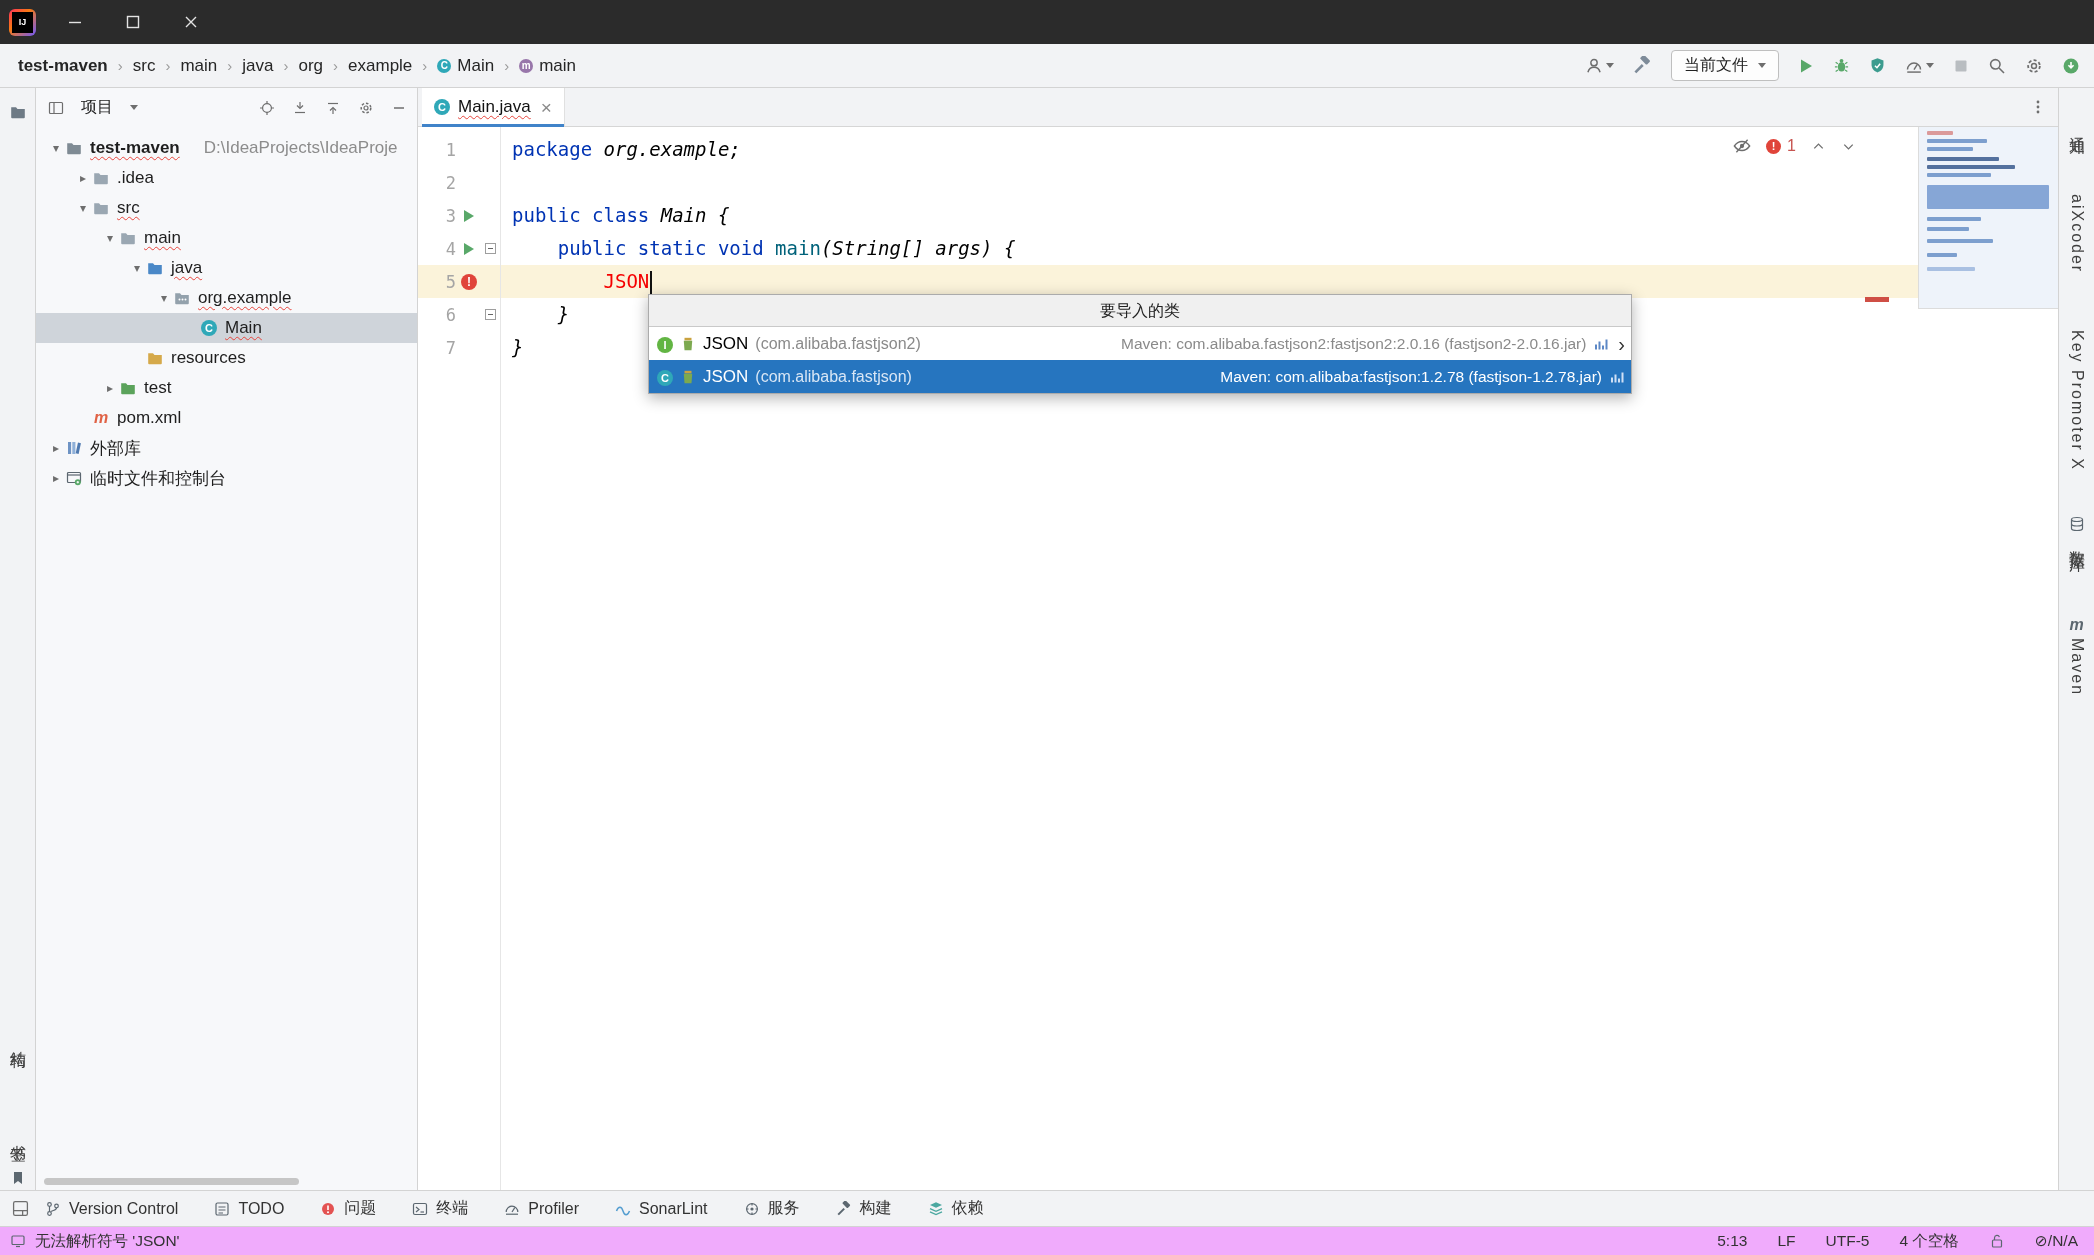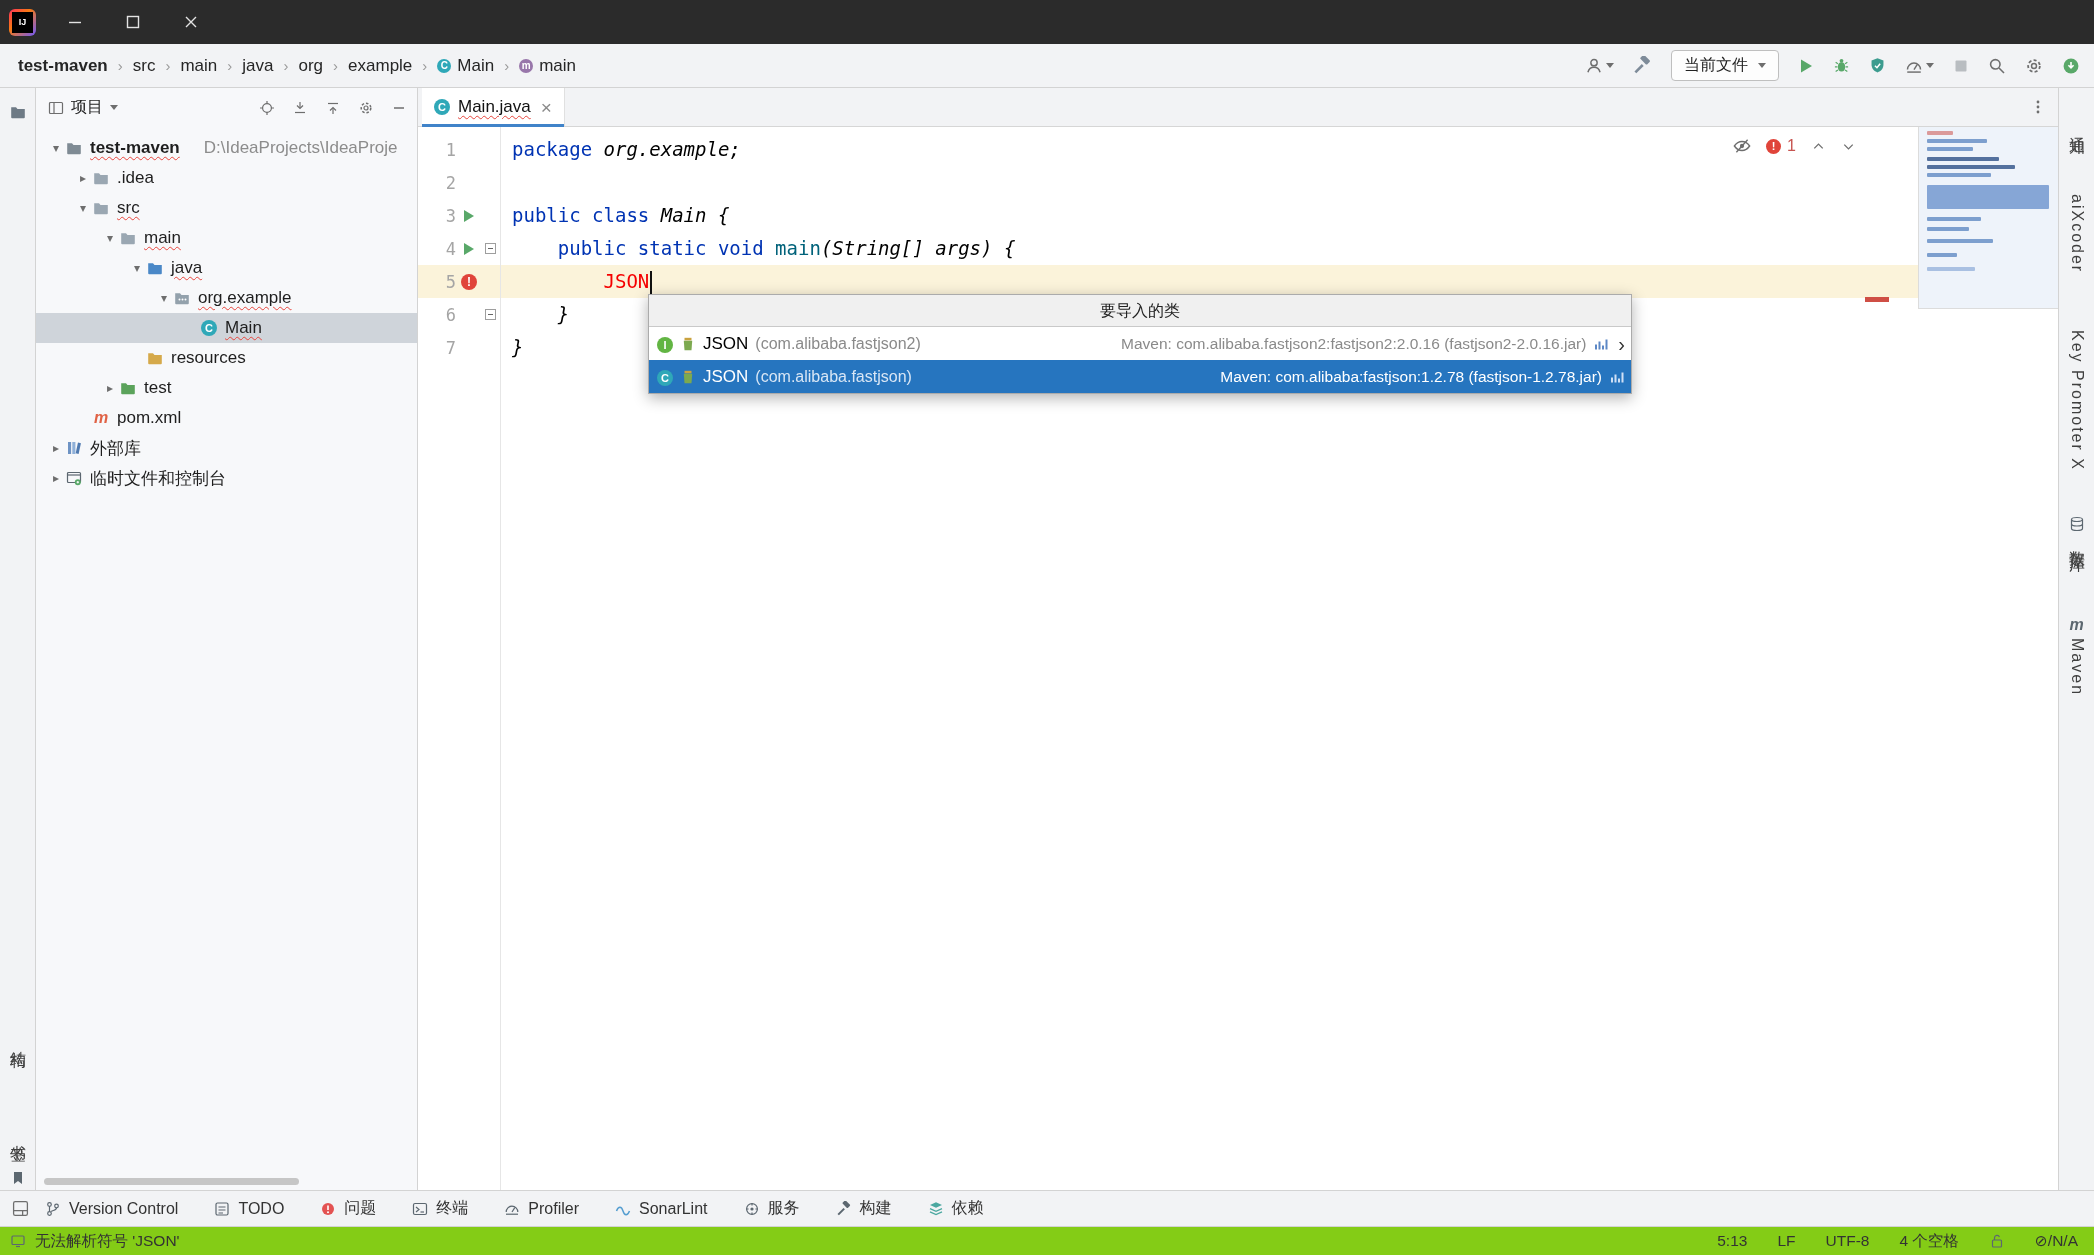--- a/index.html
+++ b/index.html
@@ -30,21 +30,21 @@
 
   
   .lstrip { position:absolute; left:0; top:88px; width:36px; height:1102px; background:#f2f3f5; border-right:1px solid #d3d3d3; }
   .rstrip { position:absolute; left:2058px; top:88px; width:36px; height:1102px; background:#f2f3f5; border-left:1px solid #d3d3d3; }
   .strip-item { position:absolute; left:50%; transform:translateX(-50%); writing-mode:vertical-rl; font-size:16px; color:#3f3f3f; letter-spacing:2px; white-space:nowrap; }
   .strip-icon { position:absolute; left:50%; transform:translateX(-50%); }
 
   
   .panel { position:absolute; left:36px; top:88px; width:382px; height:1102px; background:#f7f8fa; border-right:1px solid #d3d3d3; overflow:hidden; }
   .panel-header { height:39px; display:flex; align-items:center; padding:0 10px 0 12px; }
-  .panel-title-wrap { display:flex; align-items:center; gap:7px; font-size:16px; color:#222; }
+  .panel-title-wrap { display:flex; align-items:center; gap:17px; font-size:16px; color:#222; }
   .panel-icons { margin-left:auto; display:flex; align-items:center; gap:17px; }
   .tree { padding-top:6px; }
   .trow { height:30px; display:flex; align-items:center; white-space:nowrap; font-size:17px; }
   .trow.sel { background:#cfd4da; }
   .tchev { width:18px; flex:0 0 18px; text-align:center; color:#6e6e6e; font-size:12px; }
   .ticon { width:18px; flex:0 0 18px; margin-right:7px; display:flex; justify-content:center; }
   .tlabel { color:#1e1e1e; }
   .tsuffix { color:#8c8c8c; margin-left:24px; }
   .squiggle { text-decoration-line:underline; text-decoration-style:wavy; text-decoration-color:#e8453c; text-decoration-thickness:1px; text-underline-offset:3px; }
   .bold { font-weight:bold; }
@@ -92,21 +92,21 @@
   .popup-item.sel .pname { color:#fff; }
   .popup-item.sel .ppkg { color:#d8e6f5; }
   .popup-item.sel .pmaven { color:#ffffff; }
   .pmore { color:#333; font-size:20px; margin-left:2px; line-height:1; }
 
   
   .bottombar { position:absolute; left:0; top:1190px; width:2094px; height:36px; background:#f2f3f5; border-top:1px solid #d3d3d3; display:flex; align-items:center; }
   .bb-corner { margin:0 16px 0 12px; }
   .bb-items { display:flex; align-items:center; gap:36px; }
   .bb-item { display:flex; align-items:center; gap:8px; font-size:16px; color:#333; }
-  .statusbar { position:absolute; left:0; top:1226px; width:2094px; height:29px; background:#84cc16; border-top:1px solid #d3d3d3; display:flex; align-items:center; font-size:15.5px; color:#333; }
+  .statusbar { position:absolute; left:0; top:1226px; width:2094px; height:29px; background:#f0abfc; border-top:1px solid #d3d3d3; display:flex; align-items:center; font-size:15.5px; color:#333; }
   .sb-left { display:flex; align-items:center; gap:9px; margin-left:10px; }
   .sb-right { margin-left:auto; display:flex; align-items:center; gap:30px; margin-right:16px; }
 
   
   .circ { width:16px; height:16px; border-radius:50%; color:#fff; font-size:11px; font-weight:bold; display:inline-flex; align-items:center; justify-content:center; font-family:"Liberation Sans",sans-serif; }
   .circ.sm { width:14px; height:14px; font-size:10px; }
   .mletter { color:#e06245; font-weight:bold; font-size:16px; font-style:italic; line-height:1; }
 </style>
 </head>
 <body>
@@ -693,21 +693,21 @@
         <svg width="16" height="16" viewBox="0 0 16 16">
           <rect x="2" y="3" width="12" height="8.5" rx="1" fill="none" stroke="#5c6770" stroke-width="1.2"></rect>
           <path d="M6 13.5h4" stroke="#5c6770" stroke-width="1.2"></path>
         </svg>
       </span>
     <span>无法解析符号 'JSON'</span>
   </div>
   <div class="sb-right">
     <span>5:13</span>
     <span>LF</span>
-    <span>UTF-8</span>
+    <span>UTF-5</span>
     <span>4 个空格</span>
     <span>
         <svg width="16" height="16" viewBox="0 0 16 16">
           <rect x="3.5" y="7" width="9" height="7" rx="1" fill="none" stroke="#5c6770" stroke-width="1.2"></rect>
           <path d="M5.5 7V4.8a2.5 2.5 0 0 1 4.9-.6" fill="none" stroke="#5c6770" stroke-width="1.2"></path>
         </svg>
       </span>
     <span>⊘/N/A</span>
   </div>
 </div>

